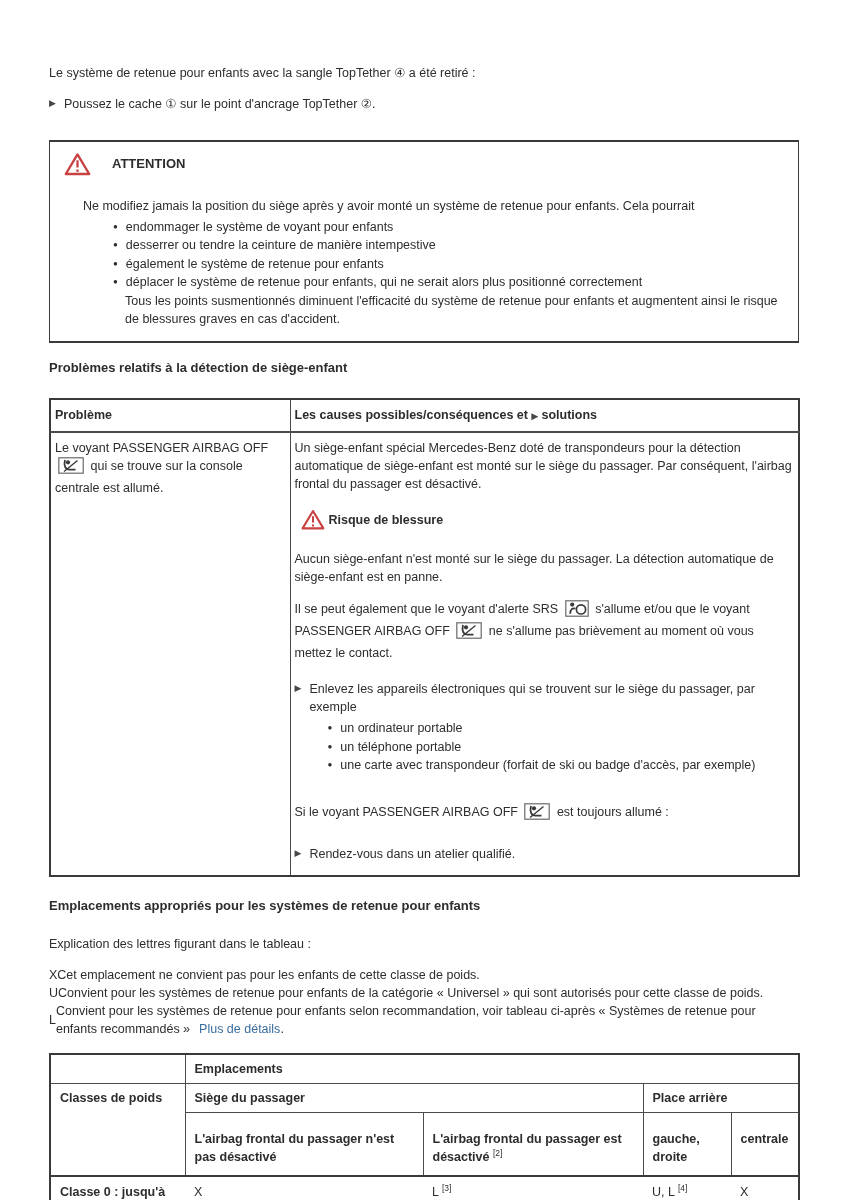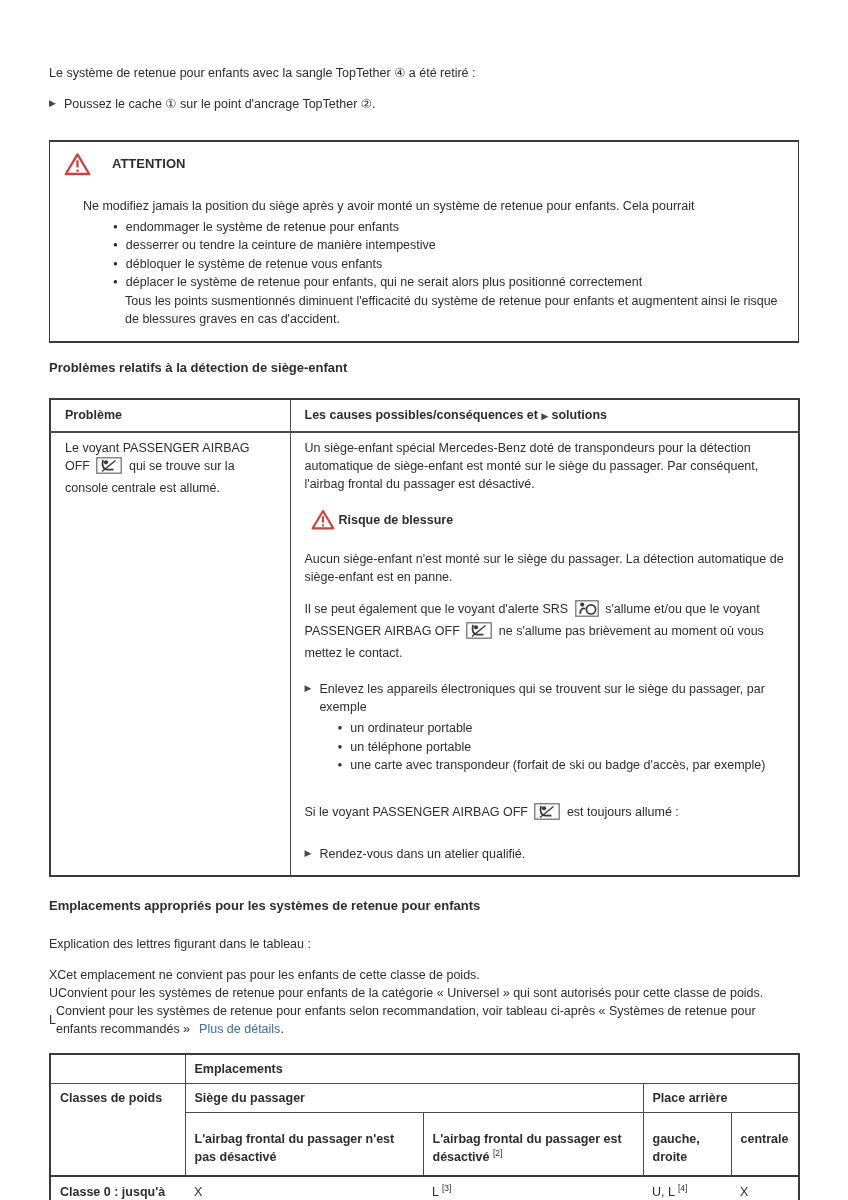--- a/index.html
+++ b/index.html
@@ -25,21 +25,21 @@
   .bullet{font-size:8px;line-height:18.5px;flex:0 0 auto;color:#2d2d2d;}
   .outro{margin-left:42px;}
   
   h3{font-size:13px;margin:0;font-weight:700;}
   .h-problems{margin-top:16px;}
   .h-locations{margin-top:20px;}
   
   table{border-collapse:collapse;table-layout:fixed;width:749px;}
   .t1{margin-top:21px;}
   .t1 th,.t1 td{border:1px solid #4a4a4a;text-align:left;vertical-align:top;
-                font-size:12.5px;padding:6px 14px;}
+                font-size:12.5px;padding:6px 4px;}
   .t1 th{font-weight:700;border-bottom-width:2px;}
   .t1{border:2px solid #3a3a3a;}
   .t1 .arrow.small{font-size:8.5px;}
   .prob-cell{padding-top:12px;}
   .cause-cell{padding:12px 12px 12px 10px;}
   .cause-cell p{margin-bottom:14px;}
   .risk{display:flex;align-items:center;gap:4px;margin:16px 0 20px 6px;font-weight:700;}
   .sol{margin-top:18px;}
   .sol-bullets{margin:3px 0 0 18px;}
   .cond{margin-top:28px;}
@@ -82,29 +82,29 @@
         <rect x="11" y="7.2" width="2" height="6.4" fill="var(--warning-red,#c94242)"></rect>
         <rect x="11" y="15.4" width="2" height="2.1" fill="var(--warning-red,#c94242)"></rect>
       </svg>
       <span class="att-title">ATTENTION</span>
     </div>
     <div class="att-body">
       <p>Ne modifiez jamais la position du siège après y avoir monté un système de retenue pour enfants. Cela pourrait</p>
       <div class="bullets">
         <div class="bullet-item">
           <span class="bullet">●</span>
-          <span>endommager le système de retenue pour enfants</span>
+          <span>endommager le système de voyant pour enfants</span>
         </div>
         <div class="bullet-item">
           <span class="bullet">●</span>
           <span>desserrer ou tendre la ceinture de manière intempestive</span>
         </div>
         <div class="bullet-item">
           <span class="bullet">●</span>
-          <span>débloquer le système de retenue vous enfants</span>
+          <span>également le système de retenue pour enfants</span>
         </div>
         <div class="bullet-item">
           <span class="bullet">●</span>
           <span>déplacer le système de retenue pour enfants, qui ne serait alors plus positionné correctement</span>
         </div>
       </div>
       <p class="outro">Tous les points susmentionnés diminuent l'efficacité du système de retenue pour enfants et augmentent ainsi le risque de blessures graves en cas d'accident.</p>
     </div>
   </div>
 

